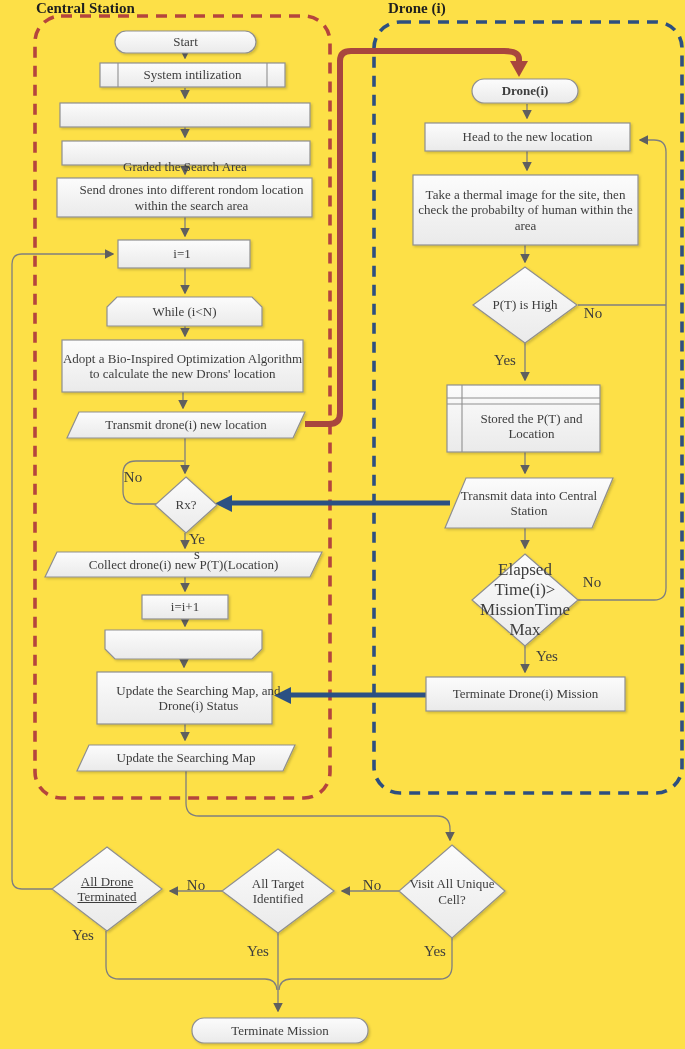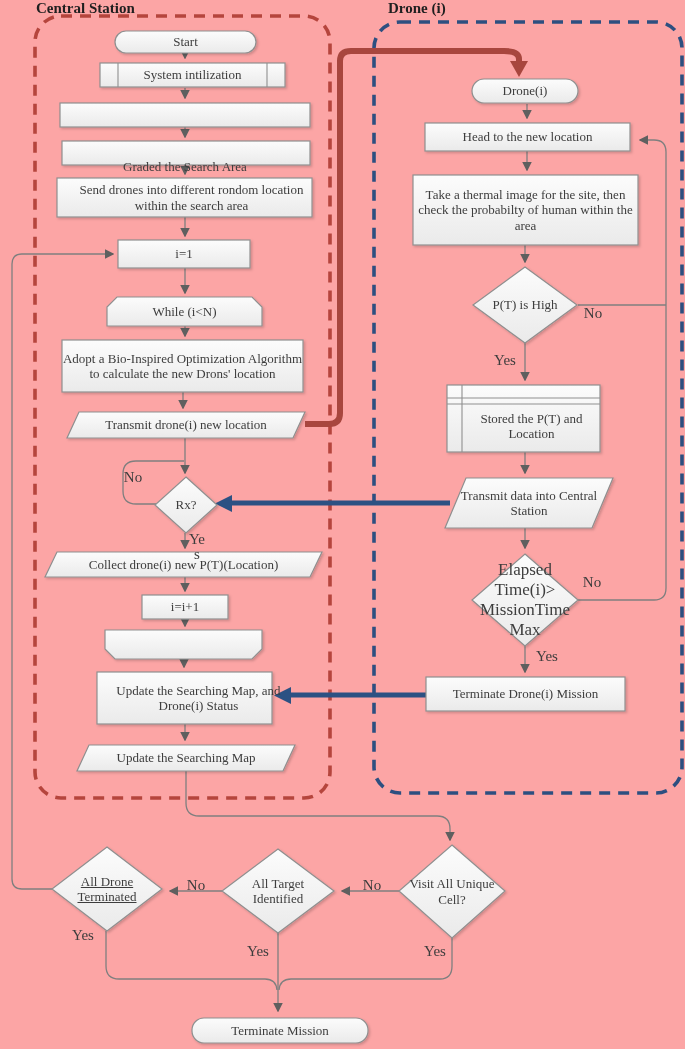--- a/index.html
+++ b/index.html
@@ -1,16 +1,16 @@
 <!DOCTYPE html>
 <html><head>
 <meta charset="utf-8">
 <style>
   html,body{margin:0;padding:0;background:#ffffff;}
-  #stage{position:relative;width:685px;height:1049px;background:#fca5a5;overflow:hidden;
+  #stage{position:relative;width:685px;height:1049px;background:#fde047;overflow:hidden;
          font-family:"Liberation Serif","DejaVu Serif",serif;}
   svg{position:absolute;left:0;top:0;}
   .lbl{position:absolute;display:flex;align-items:center;justify-content:center;
        text-align:center;font-size:13px;line-height:1.18;color:#3d3d3d;}
   .edge{position:absolute;font-size:15px;color:#3d3d3d;text-align:center;line-height:1.0;}
   .title{position:absolute;font-size:15px;font-weight:bold;color:#1f1f1f;}
   .small{font-size:17px;}
 </style>
 </head>
 <body>
@@ -121,30 +121,30 @@
   </g>
 </svg>
 
 <div class="title" style="left:36px;top:0px;">Central Station</div>
 <div class="title" style="left:388px;top:0px;">Drone (i)</div>
 
 <div class="lbl" style="left:115px;top:31px;width:141px;height:22px;">Start</div>
 <div class="lbl" style="left:100px;top:63px;width:185px;height:24px;">System intilization</div>
 <div class="lbl" style="left:62px;top:155px;width:198px;height:24px;padding-left:24px;">Graded the Search Area</div>
 <div class="lbl" style="left:57px;top:178px;width:255px;height:39px;margin-left:7px;">Send drones into different rondom location within the search area</div>
-<div class="lbl" style="left:118px;top:240px;width:132px;height:28px;">i=1</div>
+<div class="lbl" style="left:104px;top:240px;width:132px;height:28px;padding-left:12px;">i=1</div>
 <div class="lbl" style="left:107px;top:297px;width:155px;height:29px;">While (i&lt;N)</div>
 <div class="lbl" style="left:62px;top:340px;width:241px;height:52px;">Adopt a Bio-Inspired Optimization Algorithm to calculate the new Drons' location</div>
 <div class="lbl" style="left:67px;top:412px;width:238px;height:26px;">Transmit drone(i) new location</div>
 <div class="lbl" style="left:155px;top:477px;width:62px;height:56px;">Rx?</div>
 <div class="lbl" style="left:45px;top:552px;width:277px;height:25px;">Collect  drone(i) new P(T)(Location)</div>
 <div class="lbl" style="left:142px;top:595px;width:86px;height:24px;">i=i+1</div>
 <div class="lbl" style="left:97px;top:672px;width:203px;height:52px;">Update the Searching Map, and Drone(i) Status</div>
 <div class="lbl" style="left:77px;top:745px;width:218px;height:26px;">Update the Searching Map</div>
-<div class="lbl" style="left:472px;top:79px;width:106px;height:24px;">Drone(i)</div>
+<div class="lbl" style="left:472px;top:79px;width:106px;height:24px;font-weight:bold;">Drone(i)</div>
 <div class="lbl" style="left:425px;top:123px;width:205px;height:28px;">Head to the new location</div>
 <div class="lbl" style="left:413px;top:175px;width:225px;height:70px;">Take a thermal image for the site, then check the probabilty of human within the area</div>
 <div class="lbl" style="left:467px;top:267px;width:116px;height:76px;">P(T) is High</div>
 <div class="lbl" style="left:464px;top:400px;width:135px;height:52px;">Stored the P(T) and Location</div>
 <div class="lbl" style="left:448px;top:478px;width:162px;height:50px;">Transmit data into Central Station</div>
 <div class="lbl small" style="left:481px;top:554px;width:88px;height:92px;">Elapsed Time(i)&gt; MissionTime Max</div>
 <div class="lbl" style="left:426px;top:677px;width:199px;height:34px;">Terminate Drone(i) Mission</div>
 <div class="lbl" style="left:57px;top:847px;width:100px;height:84px;text-decoration:underline;">All Drone Terminated</div>
 <div class="lbl" style="left:228px;top:849px;width:100px;height:84px;">All Target Identified</div>
 <div class="lbl" style="left:402px;top:845px;width:100px;height:93px;">Visit All Unique Cell?</div>

